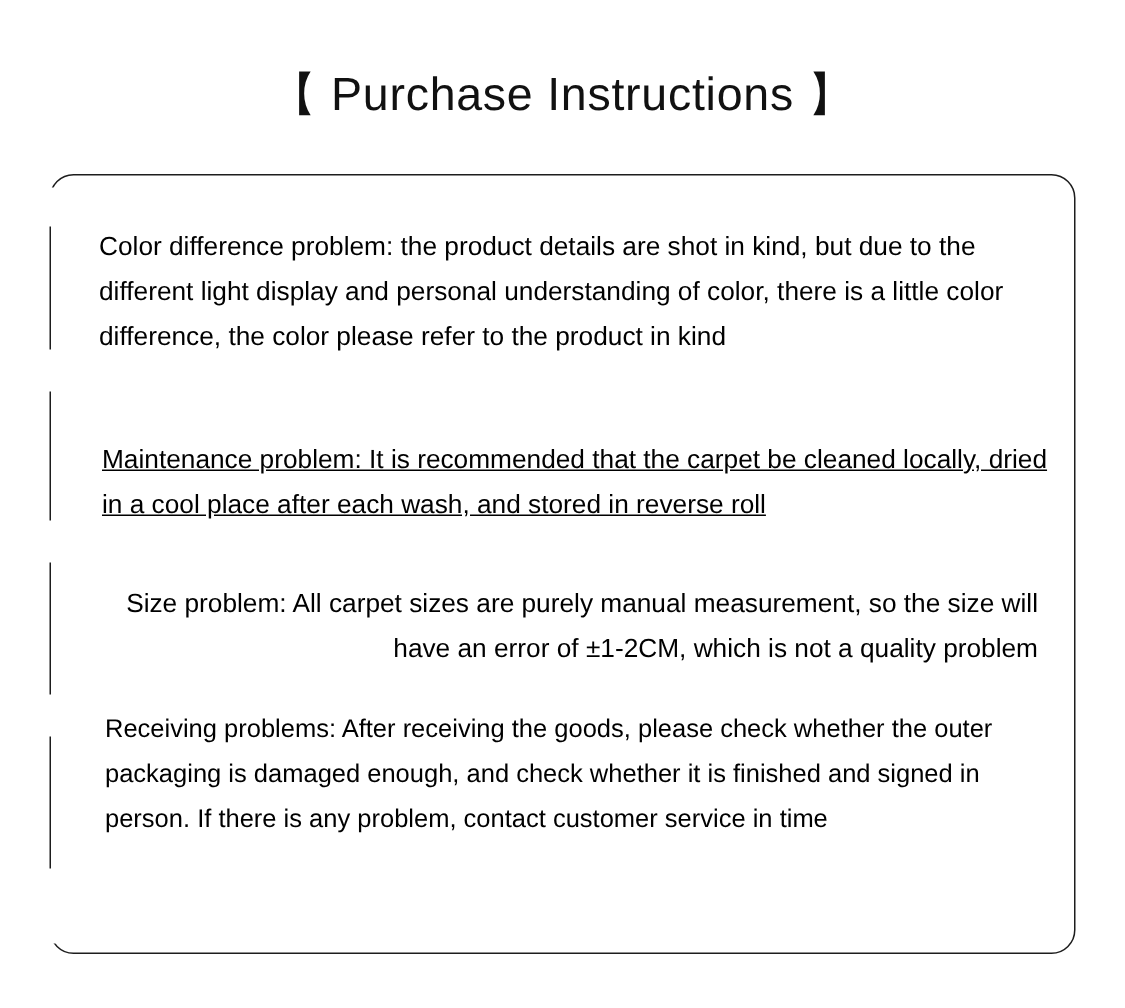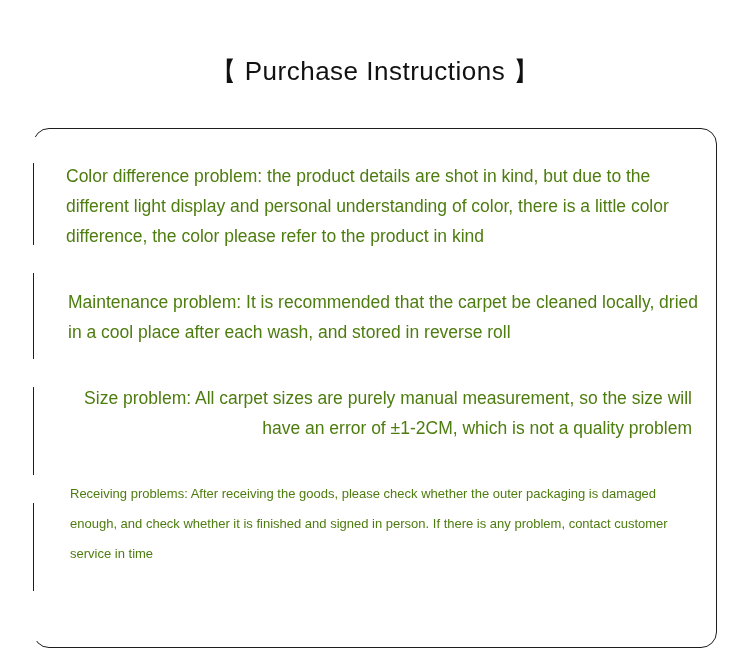--- a/index.html
+++ b/index.html
@@ -15,25 +15,25 @@
     overflow: hidden;
   }
   .page {
     position: relative;
     width: 750px;
     height: 672px;
     box-sizing: border-box;
   }
   .title {
     text-align: center;
-    font-size: 26px;
+    font-size: 31px;
     font-weight: 400;
     letter-spacing: 0.5px;
     color: #111111;
-    margin: 12px;
+    margin: 0;
     padding-top: 42px;
     font-family: "Liberation Sans", sans-serif;
     white-space: nowrap;
   }
   .panel {
     position: absolute;
     left: 33px;
     top: 116px;
     width: 684px;
     height: 520px;
@@ -59,28 +59,28 @@
     left: 0;
     top: 0;
     width: 100%;
     height: 100%;
     padding: 22px 14px 0 18px;
     box-sizing: border-box;
   }
   .para {
     font-size: 17.5px;
     line-height: 30px;
-    color: #4d7c0f;
+    color: #000000;
     margin: 0;
     padding: 0;
   }
   .para.p1 { margin-top: 10px;  padding-left: 14px; padding-right: 2px; }
-  .para.p2 { margin-top: 36px;  padding-left: 16px; padding-right: 0px; }
+  .para.p2 { margin-top: 52px;  padding-left: 16px; padding-right: 0px; text-decoration: underline; }
   .para.p3 { margin-top: 36px;  padding-left: 14px; padding-right: 10px; text-align: right; }
-  .para.p4 { margin-top: 36px;  padding-left: 18px; padding-right: 12px; font-size: 13px; }
+  .para.p4 { margin-top: 24px;  padding-left: 18px; padding-right: 12px; font-size: 17px; }
 </style>
 </head>
 <body>
 
 <div class="page">
 
   <h1 class="title">【 Purchase Instructions 】</h1>
 
   <div class="panel">
     <div class="gap g1"></div>

